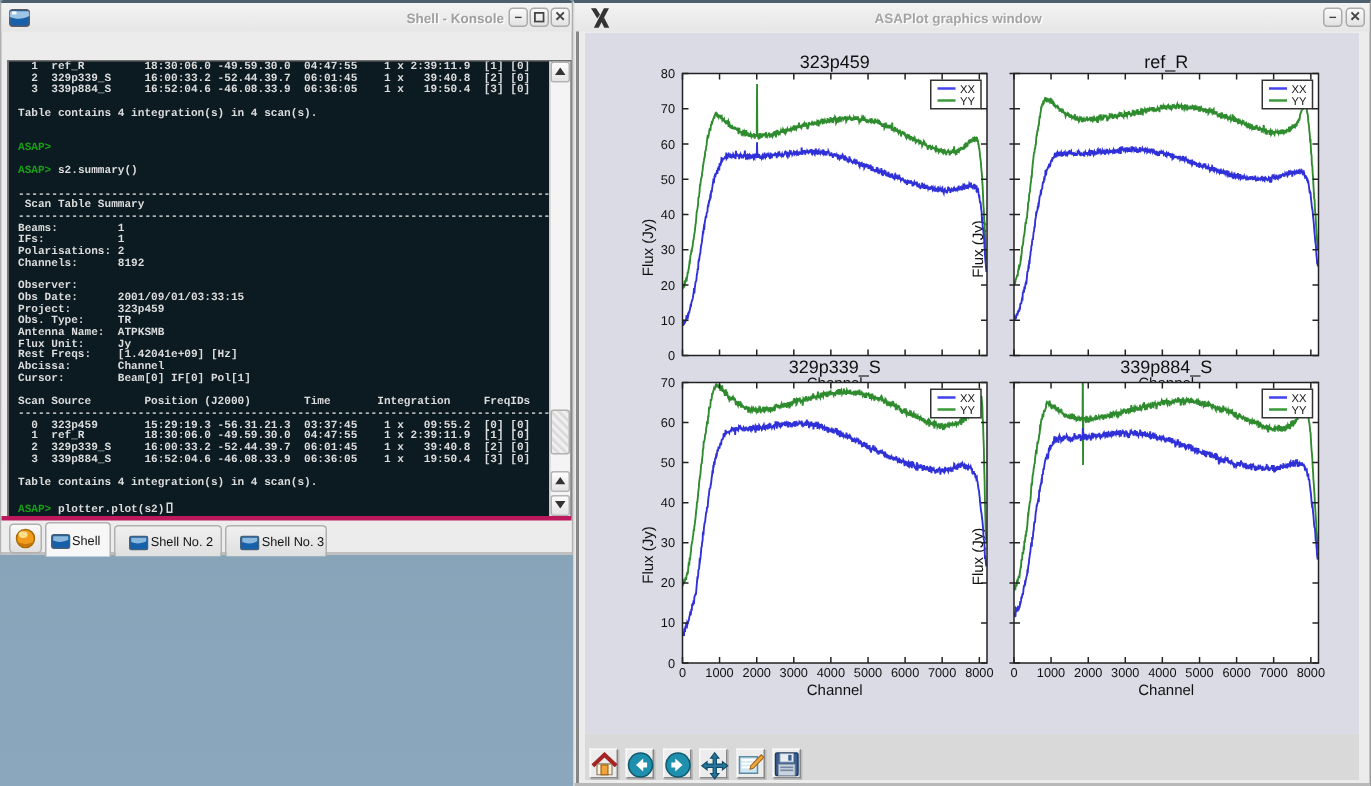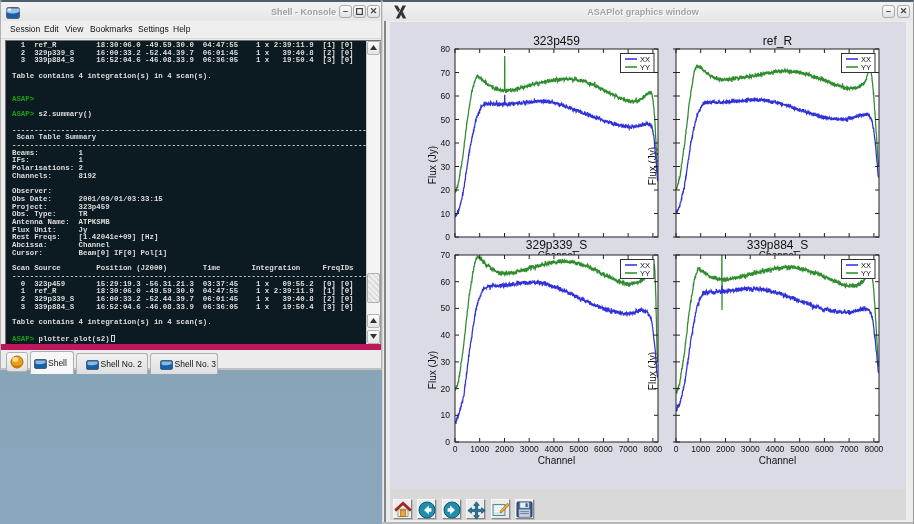--- a/index.html
+++ b/index.html
@@ -16,36 +16,36 @@
 #kframe { position:absolute; left:4px; right:0px; top:38px; height:306px; border:1px solid #9b9b9b; border-top-color:#6f6f6f; border-left-color:#6f6f6f; background:#0c1b22; }
 #kterm { position:absolute; left:2px; top:0px; right:14px; bottom:0; overflow:hidden; }
 #kterm pre { font-family:"Liberation Mono",monospace; font-size:7.4px; line-height:7.7px; letter-spacing:0px; color:#dcdcdc; padding-left:4px; margin-top:0.8px; font-weight:bold; }
 #kterm .g { color:#16a016;margin-top:42px; }
 #kterm .cur { display:inline-block; width:4px; height:7px; border:1px solid #d8d8d8; vertical-align:-1px; margin-left:1px;}
 #kscroll { position:absolute; right:0; top:0; bottom:0; width:14px; background:#f4f4f4; border-left:1px solid #c9c9c9; }
 .sbtn { position:absolute; left:0; width:13px; height:14px; background:linear-gradient(#fdfdfd,#e4e4e4); border:1px solid #b4b4b4; border-radius:2px; }
 .sbtn svg { display:block; margin:3px auto 0; }
 #sthumb { position:absolute; left:0; top:232px; width:13px; height:30px; border:1px solid #b0b0b0; border-radius:2px;
    background:repeating-linear-gradient(45deg,#efefef 0 2px,#dcdcdc 2px 4px); }
-#ktabs { position:absolute; left:0; right:0; bottom:0; height:24px; background:#ececec; border-top:6px solid #be185d; }
+#ktabs { position:absolute; left:0; right:0; bottom:0; height:24px; background:#ececec; border-top:3px solid #be185d; }
 #ballbtn { position:absolute; left:5px; top:2px; width:22px; height:20px; border:1px solid #b0b0b0; border-radius:3px; background:linear-gradient(#fafafa,#e0e0e0); }
 #ballbtn svg { display:block; margin:2px auto 0; }
 .tab { position:absolute; top:3px; height:21px; border:1px solid #b0b0b0; border-bottom:none; border-radius:3px 3px 0 0; background:linear-gradient(#f0f0f0,#dfdfdf); font-size:8.5px; color:#111; white-space:nowrap; }
 .tab .ti { position:absolute; left:9px; top:5px; }
 .tab .tx { position:absolute; left:23.5px; top:5px; }
 .tab.act { background:#f7f7f7; top:1px; height:23px; }
 .tab.act .ti { left:3px; top:6px; } .tab.act .tx { left:17px; top:6px; }
 
 #pwin { position:absolute; left:382px; top:0; width:532px; height:524px;
   background:#ececec; border-left:1px solid #d5d5d5; border-top:2px solid #4d5f6d; border-right:1px solid #9a9a9a; }
 #pseam { position:absolute; left:1px; top:0; bottom:0; width:2px; background:#868686; }
 #pbot { position:absolute; left:0; right:0; bottom:0; height:2px; background:#b8b8b8; }
 #ptitle { position:relative; height:19px; background:linear-gradient(#f3f3f3,#e6e6e6); }
 #ptitle .icon { position:absolute; left:10px; top:3px; }
-#ptitle .cap { position:absolute; left:200px; width:120px; text-align:center; top:5px; font-size:9px; font-weight:bold; color:#a4a4a4; text-shadow:1px 1px 0 #fdfdfd; }
+#ptitle .cap { position:absolute; left:200px; width:120px; text-align:left; top:5px; font-size:9px; font-weight:bold; color:#a4a4a4; text-shadow:1px 1px 0 #fdfdfd; }
 #pcanvas { position:absolute; left:7px; top:20px; width:516px; height:467px; background:#dbdbe6; }
 #ptool { position:absolute; left:7px; top:487px; width:516px; height:31px; background:#d9d9d9; padding-left:2.5px; }
 .tbtn { position:relative; float:left; width:19px; height:20px; margin:10px 5.5px 0 0; background:#ececec;
   border:1px solid #888; border-top-color:#f8f8f8; border-left-color:#f8f8f8; box-shadow:1px 1px 0 #bbb; }
 .tbtn svg { display:block; margin:1px auto 0; }
 </style></head>
 <body>
 <div id="kwin">
  <div id="ktitle">
    <span class="icon"><svg width="14" height="12" viewBox="0 0 14 12">
@@ -53,28 +53,20 @@
           <path d="M1.5 1.5 h11 a1 1 0 0 1 1 1 v2.2 c-4 2.2-8.5 2.4-13 0.6 v-2.8 a1 1 0 0 1 1-1z" fill="#9ec4e5"></path>
           <rect x="2" y="1.6" width="3" height="2" fill="#fff" opacity="0.9"></rect>
         </svg></span>
    <span class="cap">Shell - Konsole</span>
    <span class="wbtn" style="right:29px">–</span>
    <span class="wbtn" style="right:15px"><svg width="7" height="7" style="margin-top:2px">
           <rect x="0.5" y="0.5" width="6" height="6" fill="none" stroke="#444" stroke-width="1.4"></rect>
         </svg></span>
    <span class="wbtn" style="right:1px">✕</span>
  </div>
- <div id="kmenu">
-      <span style="left:9px">Session</span>
-      <span style="left:43px">Edit</span>
-      <span style="left:64px">View</span>
-      <span style="left:89px">Bookmarks</span>
-      <span style="left:137px">Settings</span>
-      <span style="left:172px">Help</span>
-    </div>
  <div id="kframe">
    <div id="kterm">
         <pre>  1  ref_R         18:30:06.0 -49.59.30.0  04:47:55    1 x 2:39:11.9  [1] [0]
   2  329p339_S     16:00:33.2 -52.44.39.7  06:01:45    1 x   39:40.8  [2] [0]
   3  339p884_S     16:52:04.6 -46.08.33.9  06:36:05    1 x   19:50.4  [3] [0]
 
 Table contains 4 integration(s) in 4 scan(s).
 
 
 <span class="g">ASAP&gt;</span>

